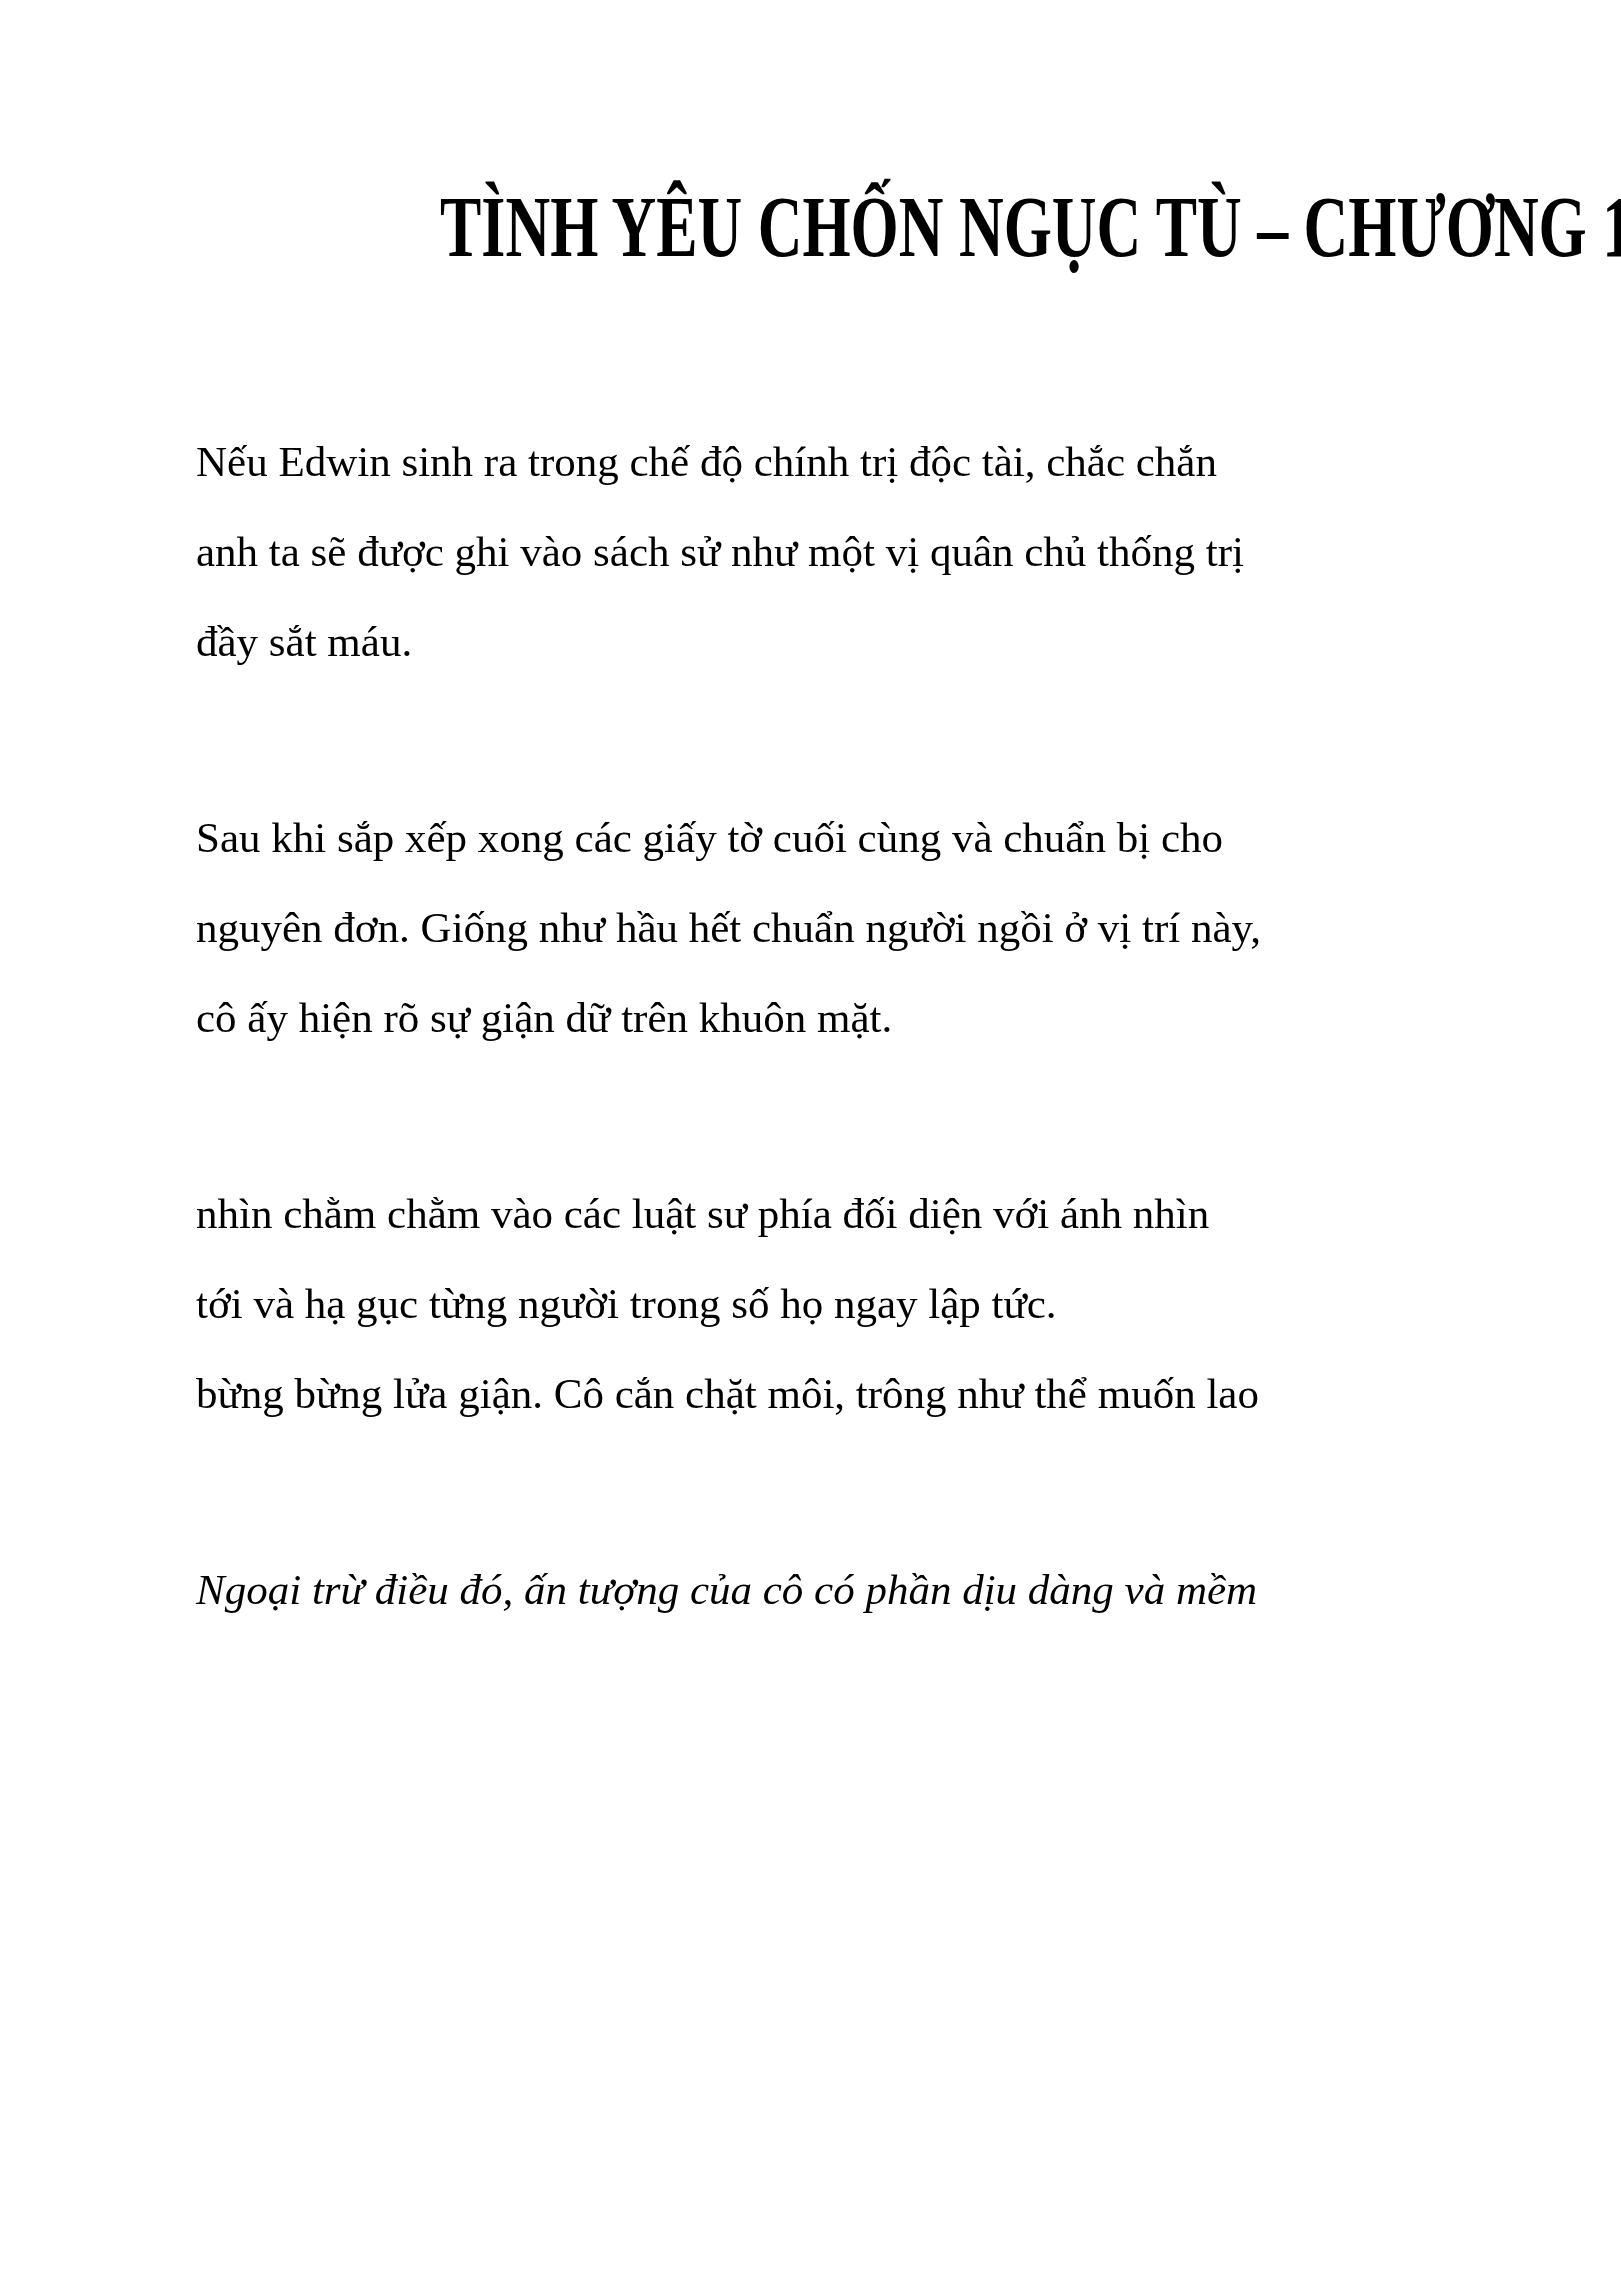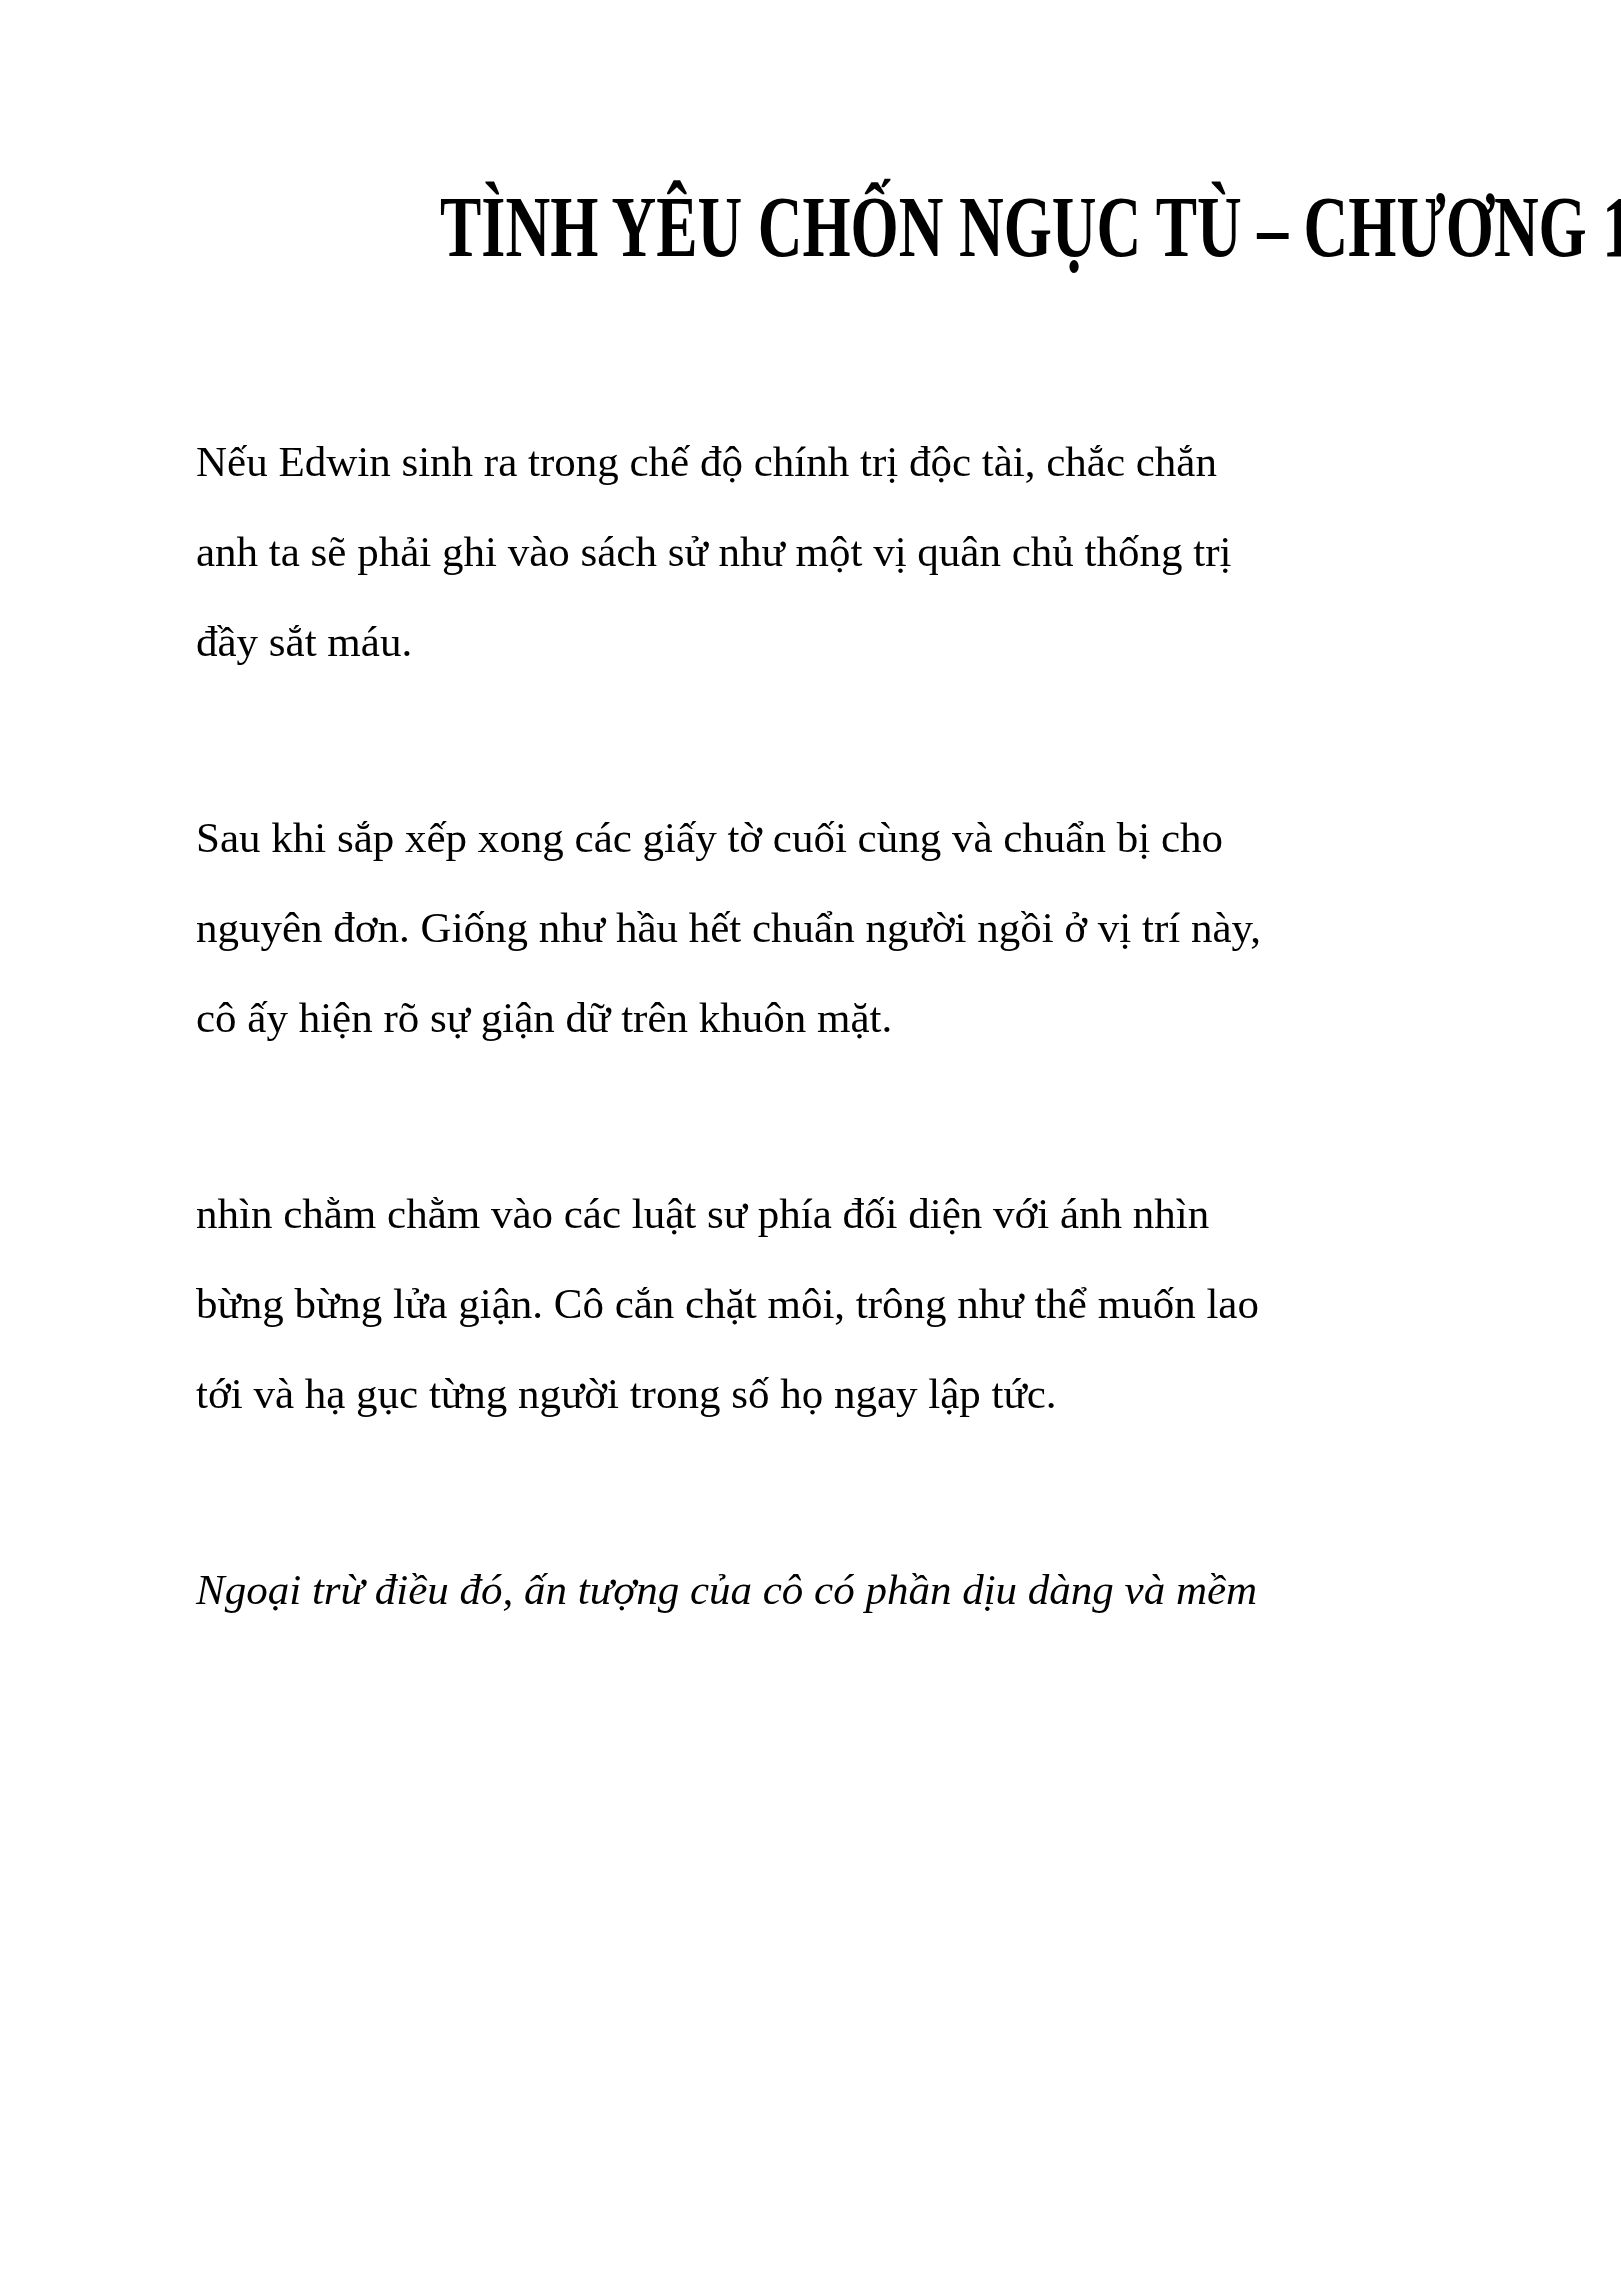--- a/index.html
+++ b/index.html
@@ -55,34 +55,34 @@
 
 <div class="page">
   <div class="content">
 
     <h1 class="title"><span class="title-text">TÌNH YÊU CHỐN NGỤC TÙ – CHƯƠNG 132</span></h1>
 
     <div class="body-text">
 
       <div class="paragraph">
         <div class="line">Nếu Edwin sinh ra trong chế độ chính trị độc tài, chắc chắn</div>
-        <div class="line">anh ta sẽ phải ghi vào sách sử như một vị quân chủ thống trị</div>
+        <div class="line">anh ta sẽ được ghi vào sách sử như một vị quân chủ thống trị</div>
         <div class="line">đầy sắt máu.</div>
       </div>
 
       <div class="paragraph">
         <div class="line">Sau khi sắp xếp xong các giấy tờ cuối cùng và chuẩn bị cho</div>
         <div class="line">nguyên đơn. Giống như hầu hết chuẩn người ngồi ở vị trí này,</div>
         <div class="line">cô ấy hiện rõ sự giận dữ trên khuôn mặt.</div>
       </div>
 
       <div class="paragraph">
         <div class="line">nhìn chằm chằm vào các luật sư phía đối diện với ánh nhìn</div>
+        <div class="line">tới và hạ gục từng người trong số họ ngay lập tức.</div>
         <div class="line">bừng bừng lửa giận. Cô cắn chặt môi, trông như thể muốn lao</div>
-        <div class="line">tới và hạ gục từng người trong số họ ngay lập tức.</div>
       </div>
 
       <div class="paragraph">
         <div class="line">Ngoại trừ điều đó, ấn tượng của cô có phần dịu dàng và mềm</div>
       </div>
 
     </div>
   </div>
 </div>
 

